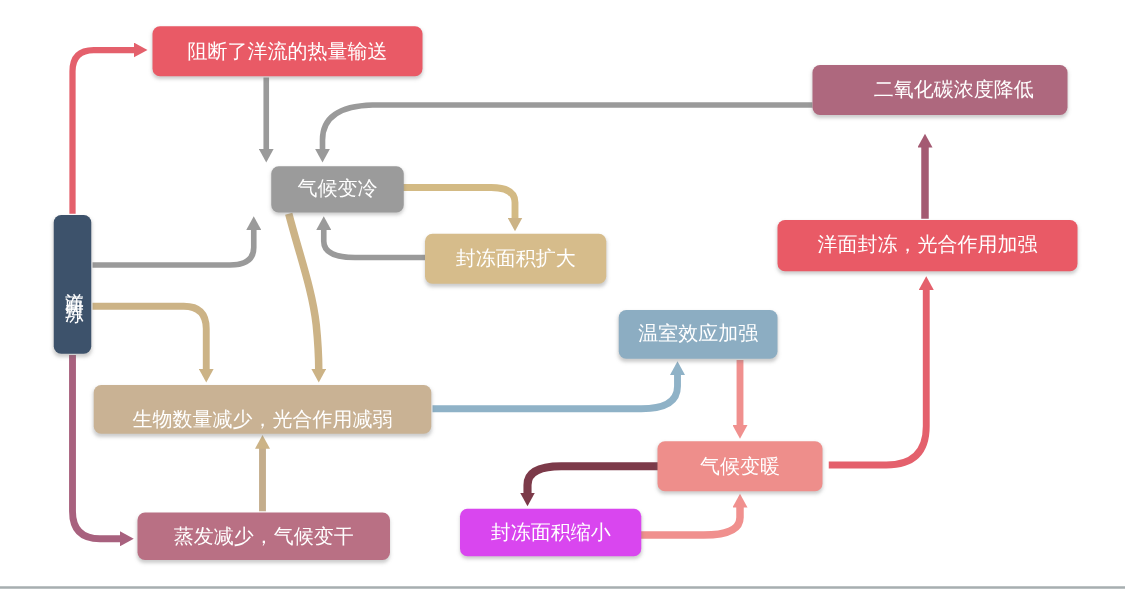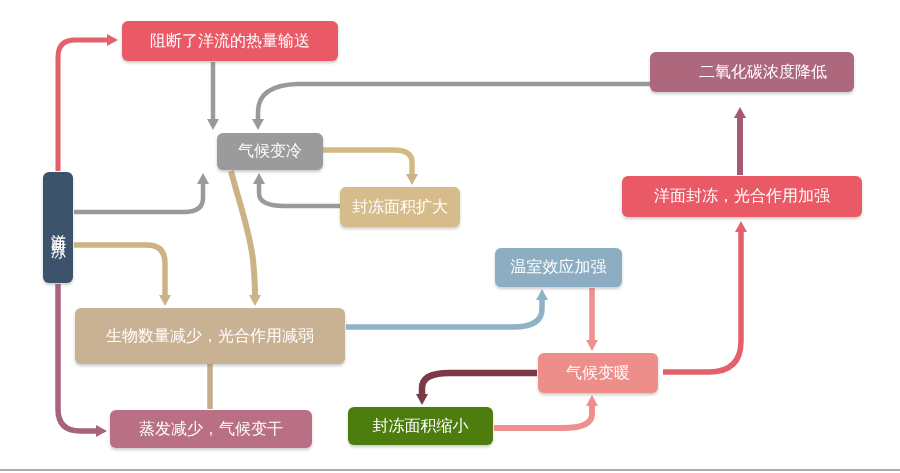--- a/index.html
+++ b/index.html
@@ -74,47 +74,47 @@
   </div>
 
   <div class="node" style="left: 122px; top: 21px; width: 216px; height: 40px; background: rgb(233, 90, 102);">
     <span>阻断了洋流的热量输送</span>
   </div>
 
   <div class="node" style="left: 177px; top: 133px; width: 106px; height: 37px; background: rgb(155, 155, 155); margin-left: 40px;">
     <span>气候变冷</span>
   </div>
 
-  <div class="node" style="left: 340px; top: 187px; width: 120px; height: 40px; background: rgb(214, 188, 139);">
+  <div class="node" style="left: 340px; top: 187px; width: 145px; height: 40px; background: rgb(214, 188, 139);">
     <span>封冻面积扩大</span>
   </div>
 
   <div class="node" style="left: 650px; top: 52px; width: 204px; height: 40px; background: rgb(174, 104, 126); padding-left: 22px;">
     <span>二氧化碳浓度降低</span>
   </div>
 
   <div class="node" style="left: 622px; top: 176px; width: 240px; height: 41px; background: rgb(233, 90, 102);">
     <span>洋面封冻，光合作用加强</span>
   </div>
 
   <div class="node" style="left: 495px; top: 248px; width: 127px; height: 39px; background: rgb(140, 173, 194); font-family: Liberation Serif, serif;">
     <span>温室效应加强</span>
   </div>
 
-  <div class="node" style="left: 75px; top: 308px; width: 270px; height: 56px; background: rgb(201, 178, 148);">
+  <div class="node" style="left: 75px; top: 308px; width: 270px; height: 39px; background: rgb(201, 178, 148); align-items: flex-end;">
     <span>生物数量减少，光合作用减弱</span>
   </div>
 
   <div class="node" style="left: 110px; top: 410px; width: 202px; height: 38px; background: rgb(185, 112, 132); text-align: right;">
     <span>蒸发减少，气候变干</span>
   </div>
 
-  <div class="node" style="left: 538px; top: 353px; width: 120px; height: 40px; background: rgb(238, 142, 139);">
+  <div class="node" style="left: 526px; top: 353px; width: 132px; height: 40px; background: rgb(238, 142, 139);">
     <span>气候变暖</span>
   </div>
 
-  <div class="node" style="left: 348px; top: 407px; width: 145px; height: 38px; background: #4d7c0f; font-family: Liberation Serif, serif;">
+  <div class="node" style="left: 368px; top: 407px; width: 145px; height: 38px; background: #d946ef; font-family: Liberation Serif, serif;">
     <span>封冻面积缩小</span>
   </div>
 
   <div class="divider" style="top: 469px; background: rgb(167, 174, 176);"></div>
 
 </div>
 
 </body></html>

